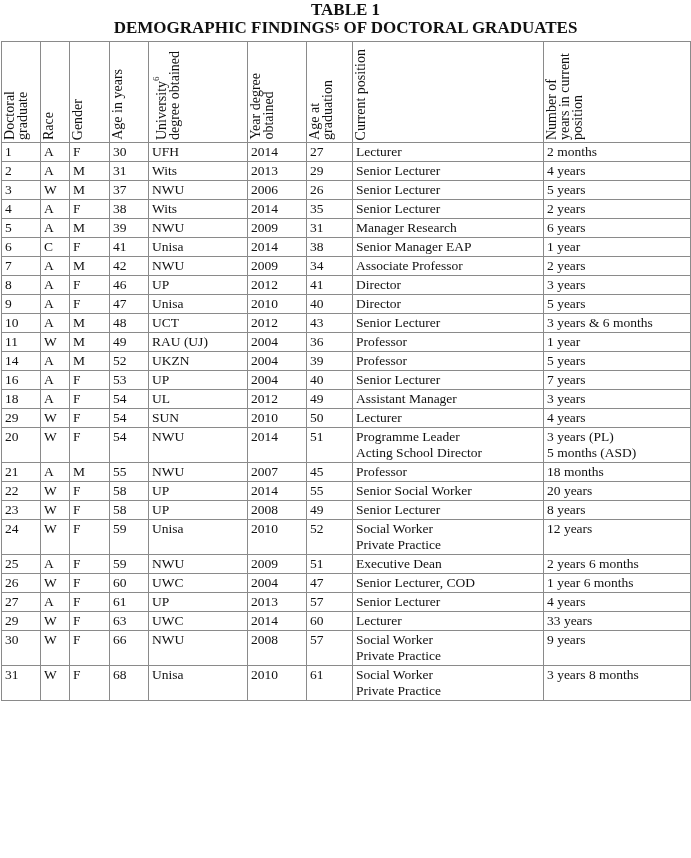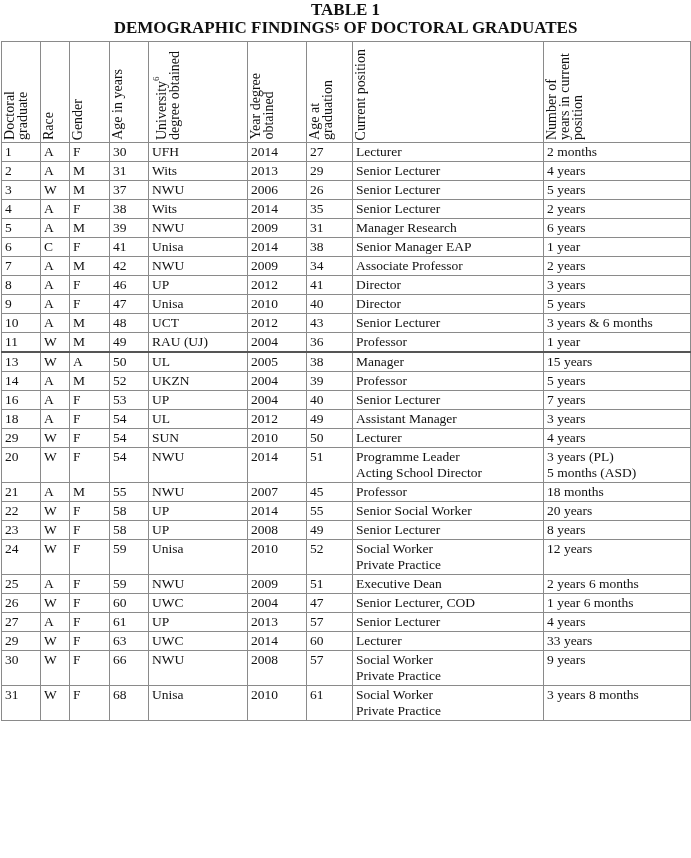--- a/index.html
+++ b/index.html
@@ -263,37 +263,20 @@
         <td>36</td>
         <td>
           <span class="line">Professor</span>
           <span class="line"></span>
         </td>
         <td>
           <span class="line">1 year</span>
           <span class="line"></span>
         </td>
       </tr>
-      <tr class="r thick">
-        <td>13</td>
-        <td>W</td>
-        <td>A</td>
-        <td>50</td>
-        <td>UL</td>
-        <td>2005</td>
-        <td>38</td>
-        <td>
-          <span class="line">Manager</span>
-          <span class="line"></span>
-        </td>
-        <td>
-          <span class="line">15 years</span>
-          <span class="line"></span>
-        </td>
-      </tr>
       <tr class="r">
         <td>14</td>
         <td>A</td>
         <td>M</td>
         <td>52</td>
         <td>UKZN</td>
         <td>2004</td>
         <td>39</td>
         <td>
           <span class="line">Professor</span>

